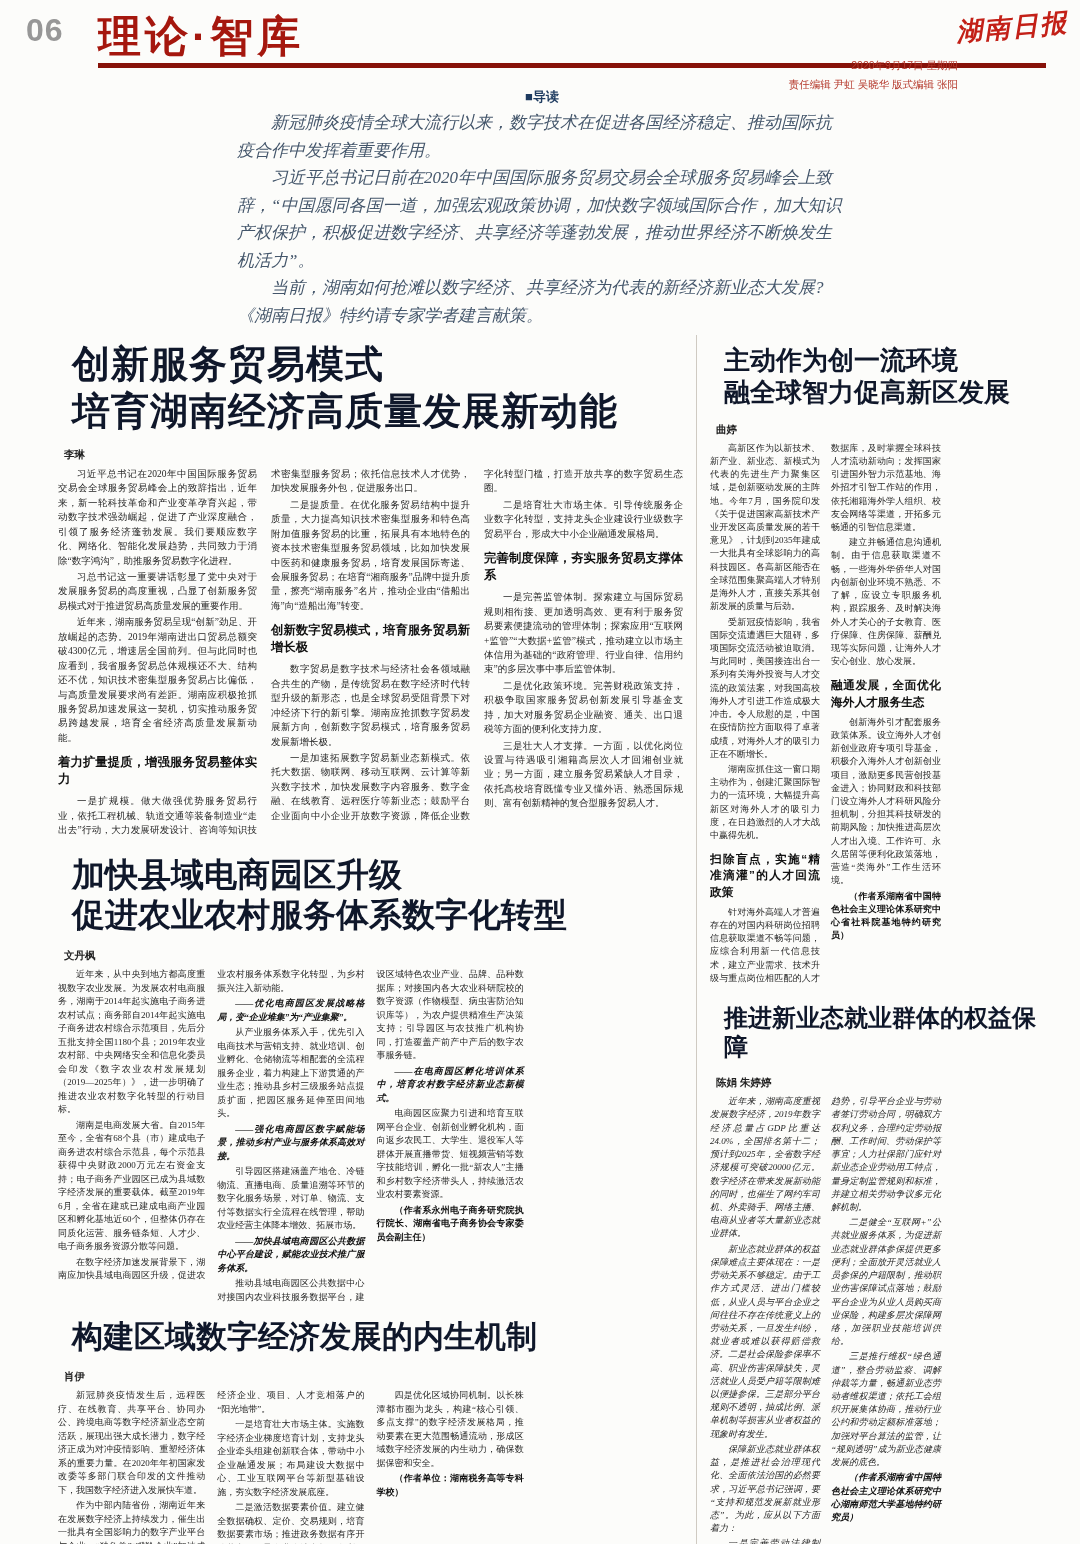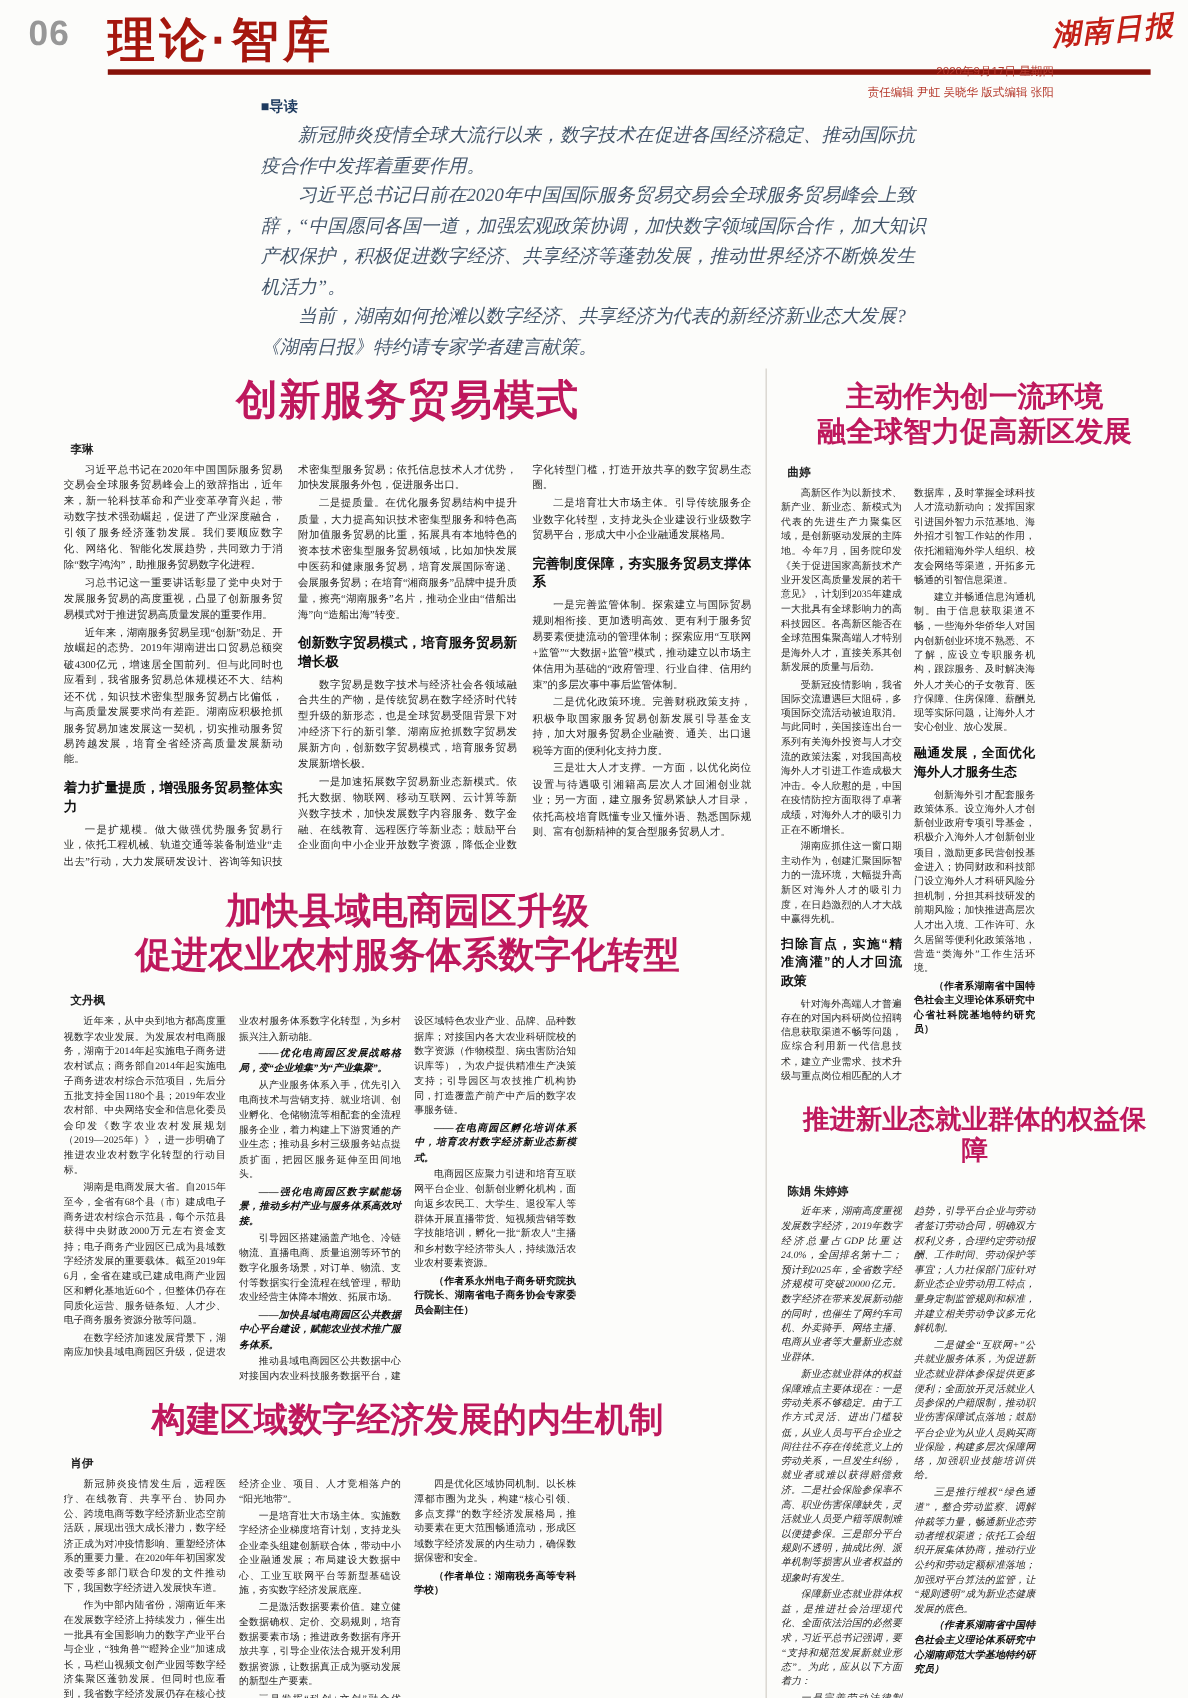--- a/index.html
+++ b/index.html
@@ -15,29 +15,29 @@
   .section-title{position:absolute;left:98px;top:8px;font-family:"Liberation Sans",sans-serif;
     font-size:43px;font-weight:900;color:#a5170e;letter-spacing:4px;}
   .header-rule{position:absolute;left:98px;right:34px;top:63px;height:5px;background:#871209;}
   .meta{position:absolute;right:122px;top:24px;text-align:right;color:#b5392c;
     font-family:"Liberation Sans",sans-serif;font-size:10.5px;line-height:1.8;margin-top:32px;}
   .masthead{position:absolute;right:12px;top:10px;color:#c32017;font-weight:bold;
     font-style:italic;font-size:26px;letter-spacing:2px;transform:rotate(-5deg);}
   
   .intro{margin:14px 40px 6px 237px;width:610px;}
   .intro-label{font-family:"Liberation Sans",sans-serif;font-weight:bold;color:#1d3a5f;
-    font-size:13px;margin-bottom:3px;}
+    font-size:13px;margin-bottom:3px;text-align:center;}
   .intro-line{font-size:17px;font-style:italic;color:#44566b;line-height:1.62;
     text-indent:2em;margin:0;}
   
   .main{display:flex;margin:6px 18px 0 58px;}
   .left-region{width:632px;padding-right:13px;}
   .right-region{flex:1;border-left:1px solid #cfcac2;padding-left:13px;}
   article{display:block;}
-  .hl{text-align:center;font-weight:900;color:#be185d;margin:14px;line-height:1.22;
+  .hl{font-weight:900;color:#0f172a;margin:14px;line-height:1.22;
     font-family:"Liberation Serif","DejaVu Serif",serif;}
   .hl-a1{font-size:38px;letter-spacing:1px;margin-top:6px;}
   .hl-a2{font-size:26px;margin-top:10px;}
   .hl-a3{font-size:33px;margin-top:16px;}
   .hl-a4{font-size:24px;margin-top:14px;}
   .hl-a5{font-size:31px;margin-top:14px;}
   .byline{font-family:"Liberation Sans",sans-serif;font-size:10.5px;font-weight:bold;
     color:#222;margin:8px 2px 5px 6px;}
   .body{ text-align:justify;overflow:hidden;column-fill:auto;}
   .cols3a{column-count:3;column-gap:14px;font-size:9.5px;line-height:1.52;}
@@ -80,20 +80,21 @@
       </div>
   </section>
 
   <div class="main">
 
     <div class="left-region">
 
       <article>
         <h1 class="hl hl-a1">
           <span>创新服务贸易模式</span><br>
+          <span>培育湖南经济高质量发展新动能</span>
         </h1>
         <div class="byline">李琳</div>
         <div class="body cols3a h-a1">
 
         <p class="blk b-p">习近平总书记在2020年中国国际服务贸易交易会全球服务贸易峰会上的致辞指出，近年来，新一轮科技革命和产业变革孕育兴起，带动数字技术强劲崛起，促进了产业深度融合，引领了服务经济蓬勃发展。我们要顺应数字化、网络化、智能化发展趋势，共同致力于消除“数字鸿沟”，助推服务贸易数字化进程。</p>
             <p class="blk b-p">习总书记这一重要讲话彰显了党中央对于发展服务贸易的高度重视，凸显了创新服务贸易模式对于推进贸易高质量发展的重要作用。</p>
             <p class="blk b-p">近年来，湖南服务贸易呈现“创新”劲足、开放崛起的态势。2019年湖南进出口贸易总额突破4300亿元，增速居全国前列。但与此同时也应看到，我省服务贸易总体规模还不大、结构还不优，知识技术密集型服务贸易占比偏低，与高质量发展要求尚有差距。湖南应积极抢抓服务贸易加速发展这一契机，切实推动服务贸易跨越发展，培育全省经济高质量发展新动能。</p>
             <p class="blk b-h">着力扩量提质，增强服务贸易整体实力</p>
             <p class="blk b-p">一是扩规模。做大做强优势服务贸易行业，依托工程机械、轨道交通等装备制造业“走出去”行动，大力发展研发设计、咨询等知识技术密集型服务贸易；依托信息技术人才优势，加快发展服务外包，促进服务出口。</p>
             <p class="blk b-p">二是提质量。在优化服务贸易结构中提升质量，大力提高知识技术密集型服务和特色高附加值服务贸易的比重，拓展具有本地特色的资本技术密集型服务贸易领域，比如加快发展中医药和健康服务贸易，培育发展国际寄递、会展服务贸易；在培育“湘商服务”品牌中提升质量，擦亮“湖南服务”名片，推动企业由“借船出海”向“造船出海”转变。</p>

